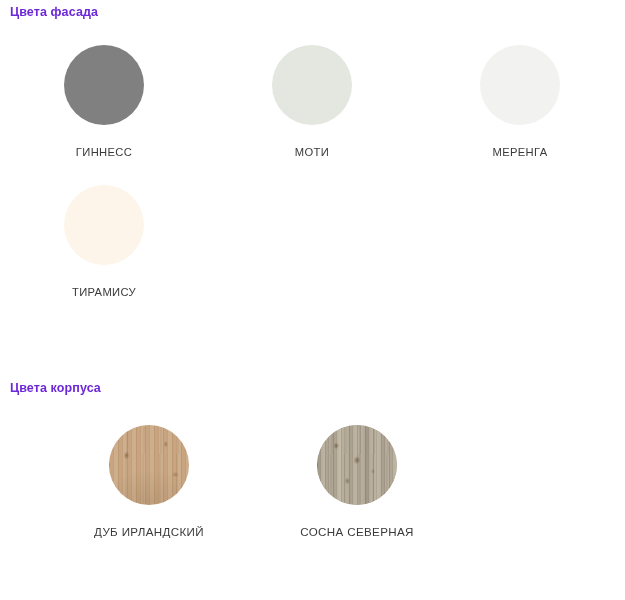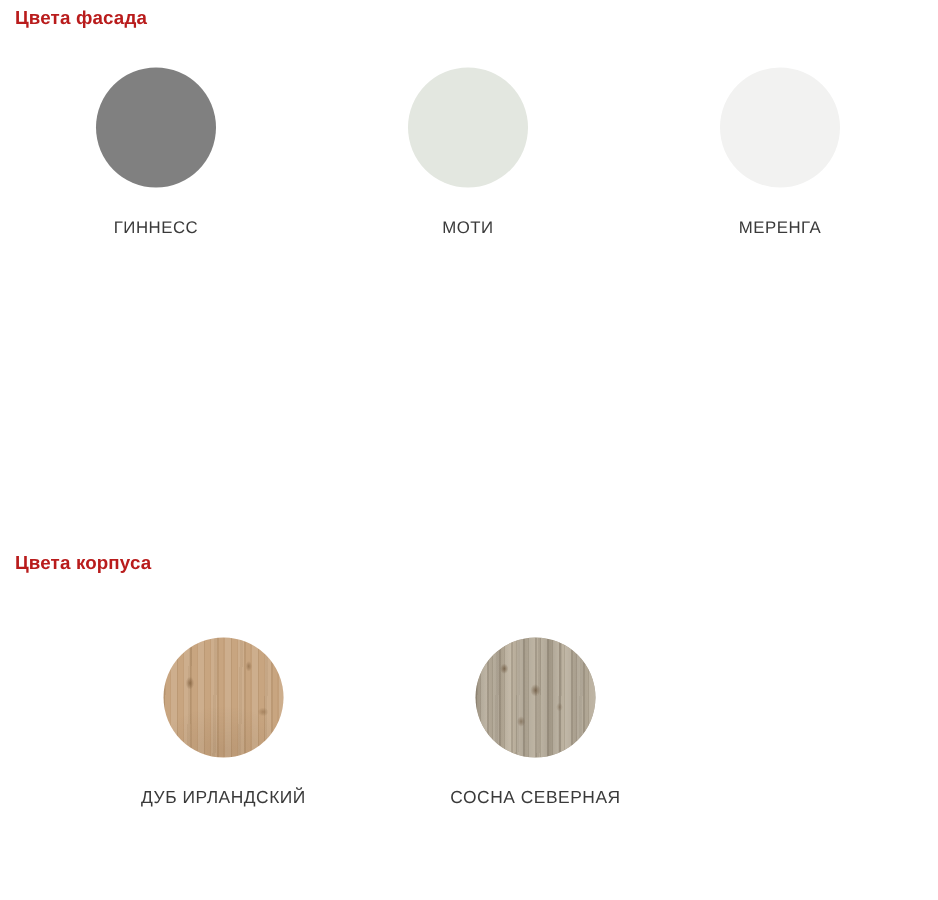--- a/index.html
+++ b/index.html
@@ -21,26 +21,26 @@
     position: relative;
     width: 625px;
     height: 600px;
   }
 
   .section-title {
     position: absolute;
     left: 10px;
     font-size: 12.5px;
     font-weight: 700;
-    color: #b91c1c;
+    color: #6d28d9;
     letter-spacing: 0.1px;
     white-space: nowrap;
   }
   .section-title.facade { top: 5px; }
-  .section-title.body   { top: 368px; }
+  .section-title.body   { top: 381px; }
 
   .swatch-grid {
     position: absolute;
     left: 0;
     width: 625px;
     display: flex;
     flex-wrap: wrap;
   }
   .grid-facade { top: 45px; }
   .grid-body   { top: 425px; margin-left: 45px; }
@@ -110,20 +110,24 @@
     <div class="swatch">
       <div class="disc" style="background-color:#e3e7e0;"></div>
       <div class="swatch-label">МОТИ</div>
     </div>
 
     <div class="swatch">
       <div class="disc" style="background-color:#f2f2f1;"></div>
       <div class="swatch-label">МЕРЕНГА</div>
     </div>
 
+    <div class="swatch">
+      <div class="disc" style="background-color:#fdf5e9;"></div>
+      <div class="swatch-label">ТИРАМИСУ</div>
+    </div>
 
   </div>
 
   <div class="section-title body">Цвета корпуса</div>
 
   <div class="swatch-grid grid-body">
 
     <div class="swatch">
       <div class="disc wood" style="background-color:#c8a580;">
         <div class="planks" style="background:

